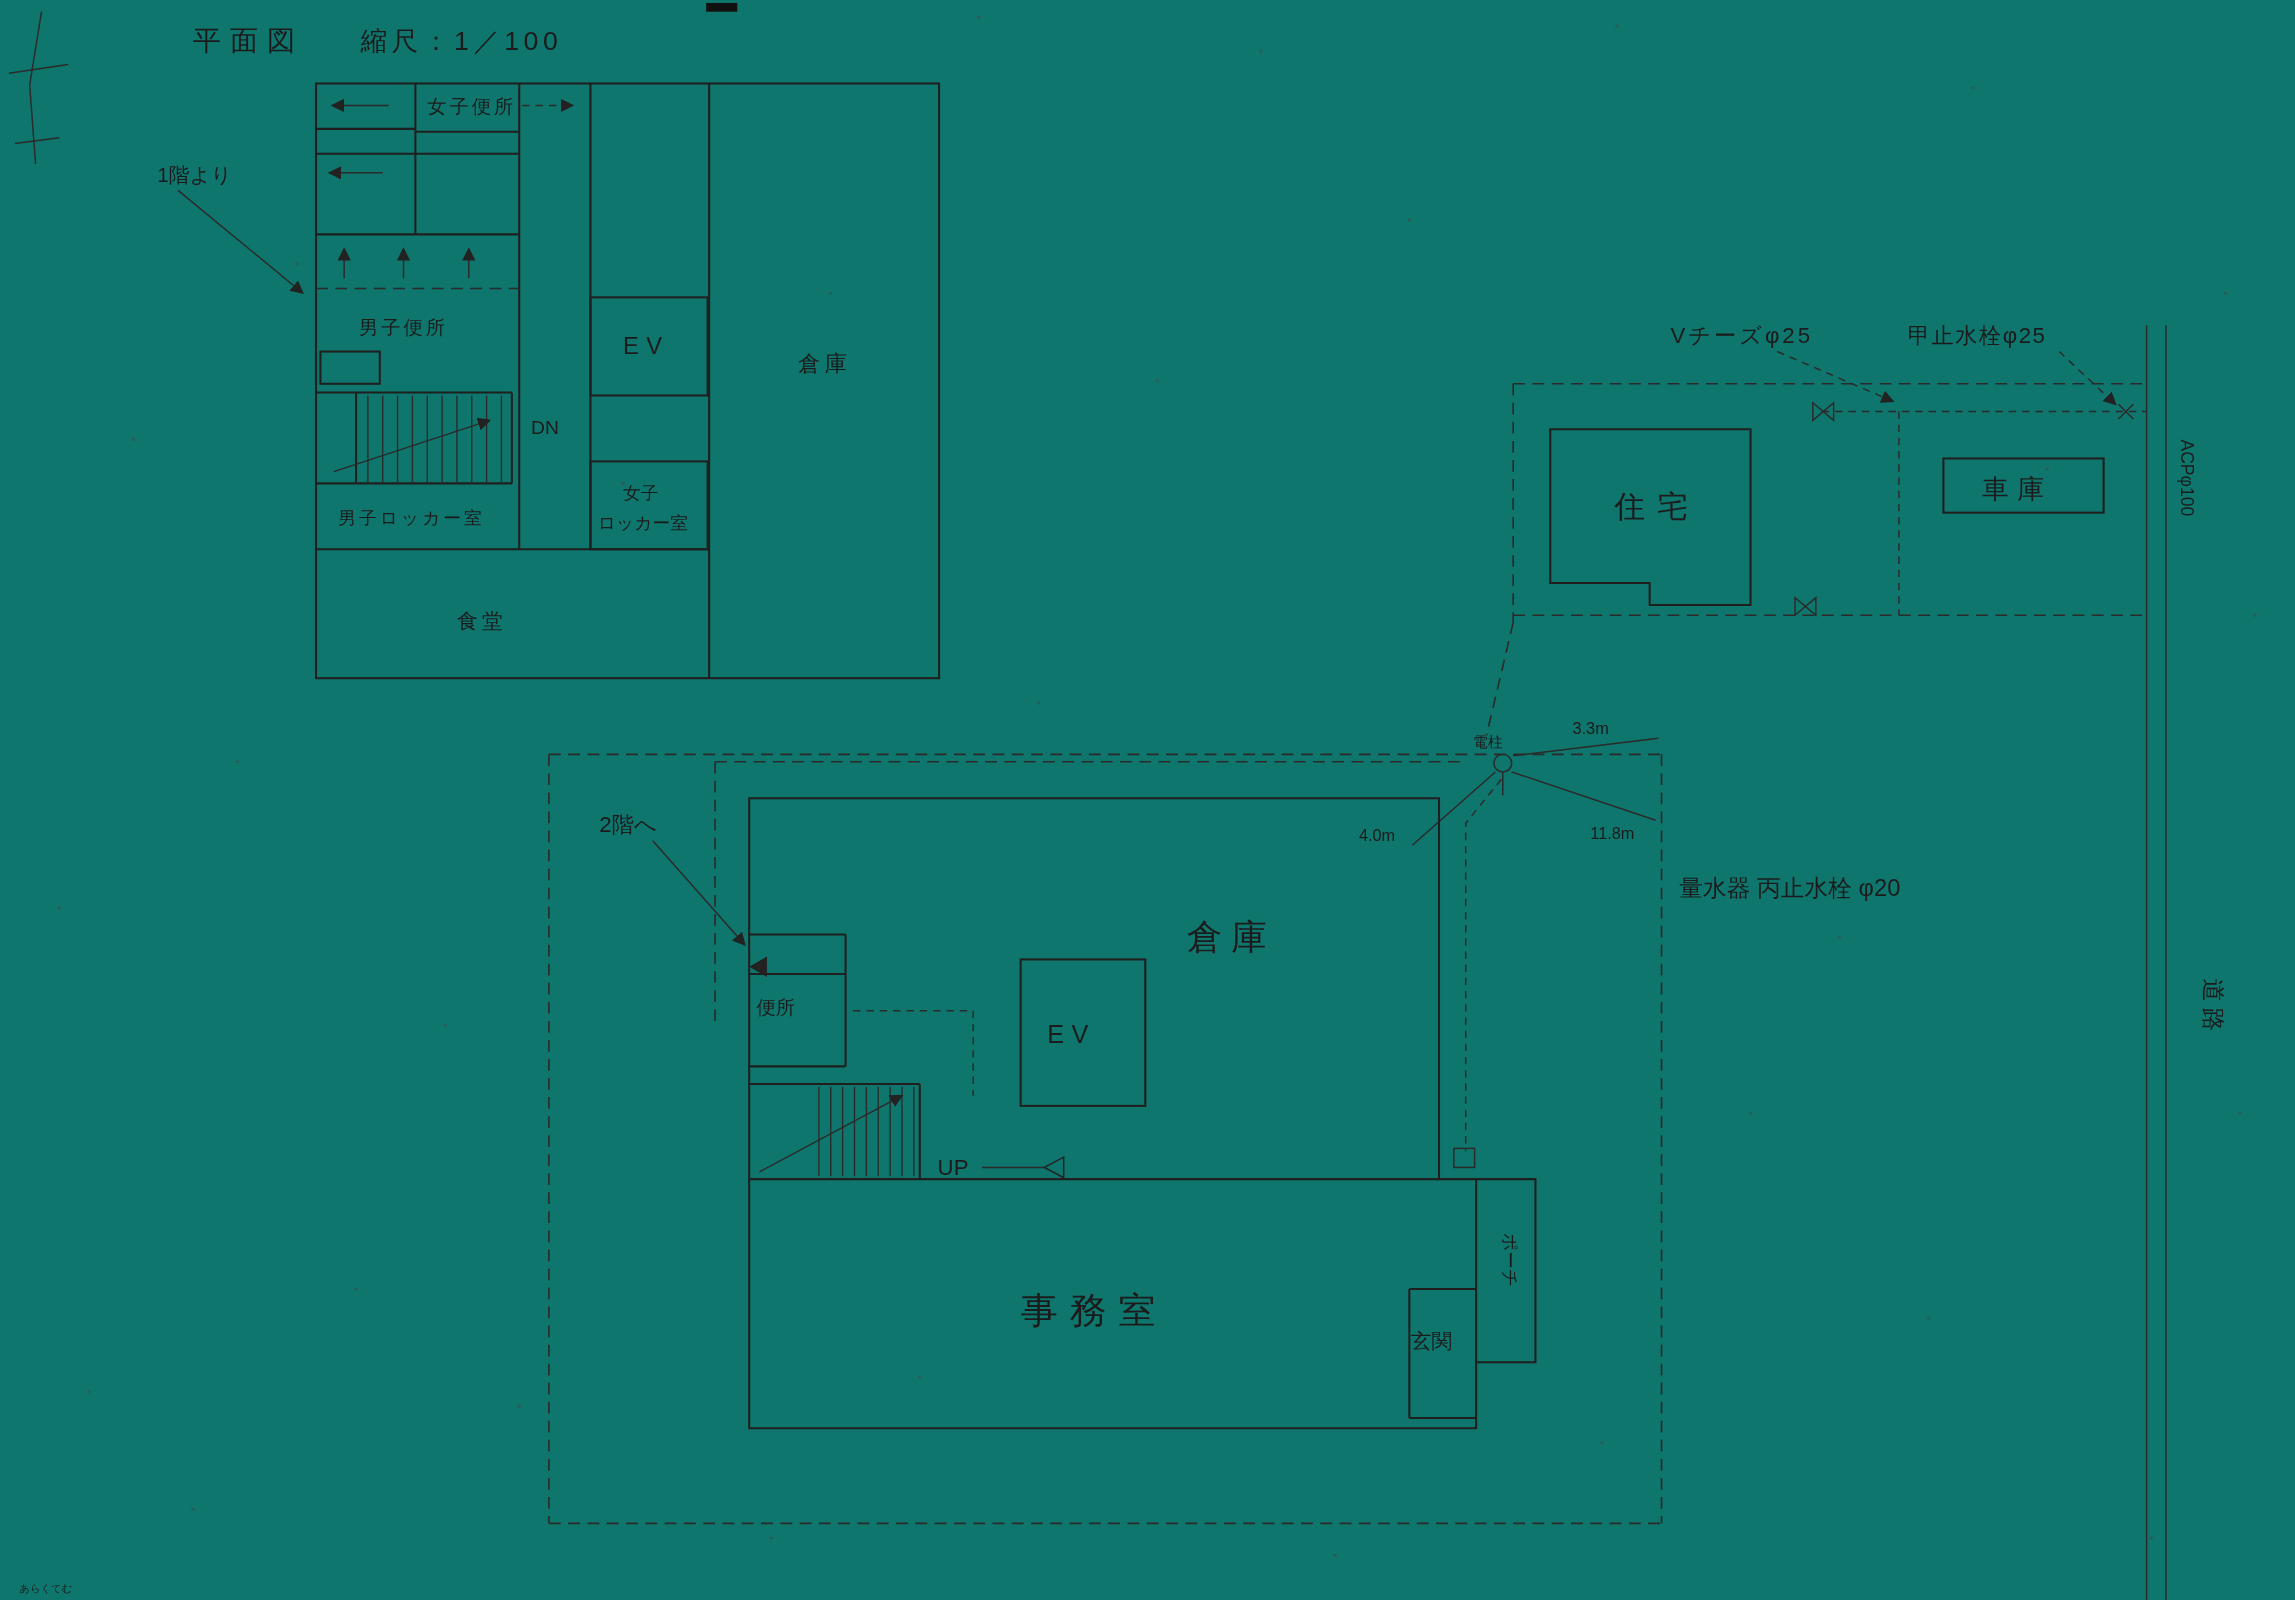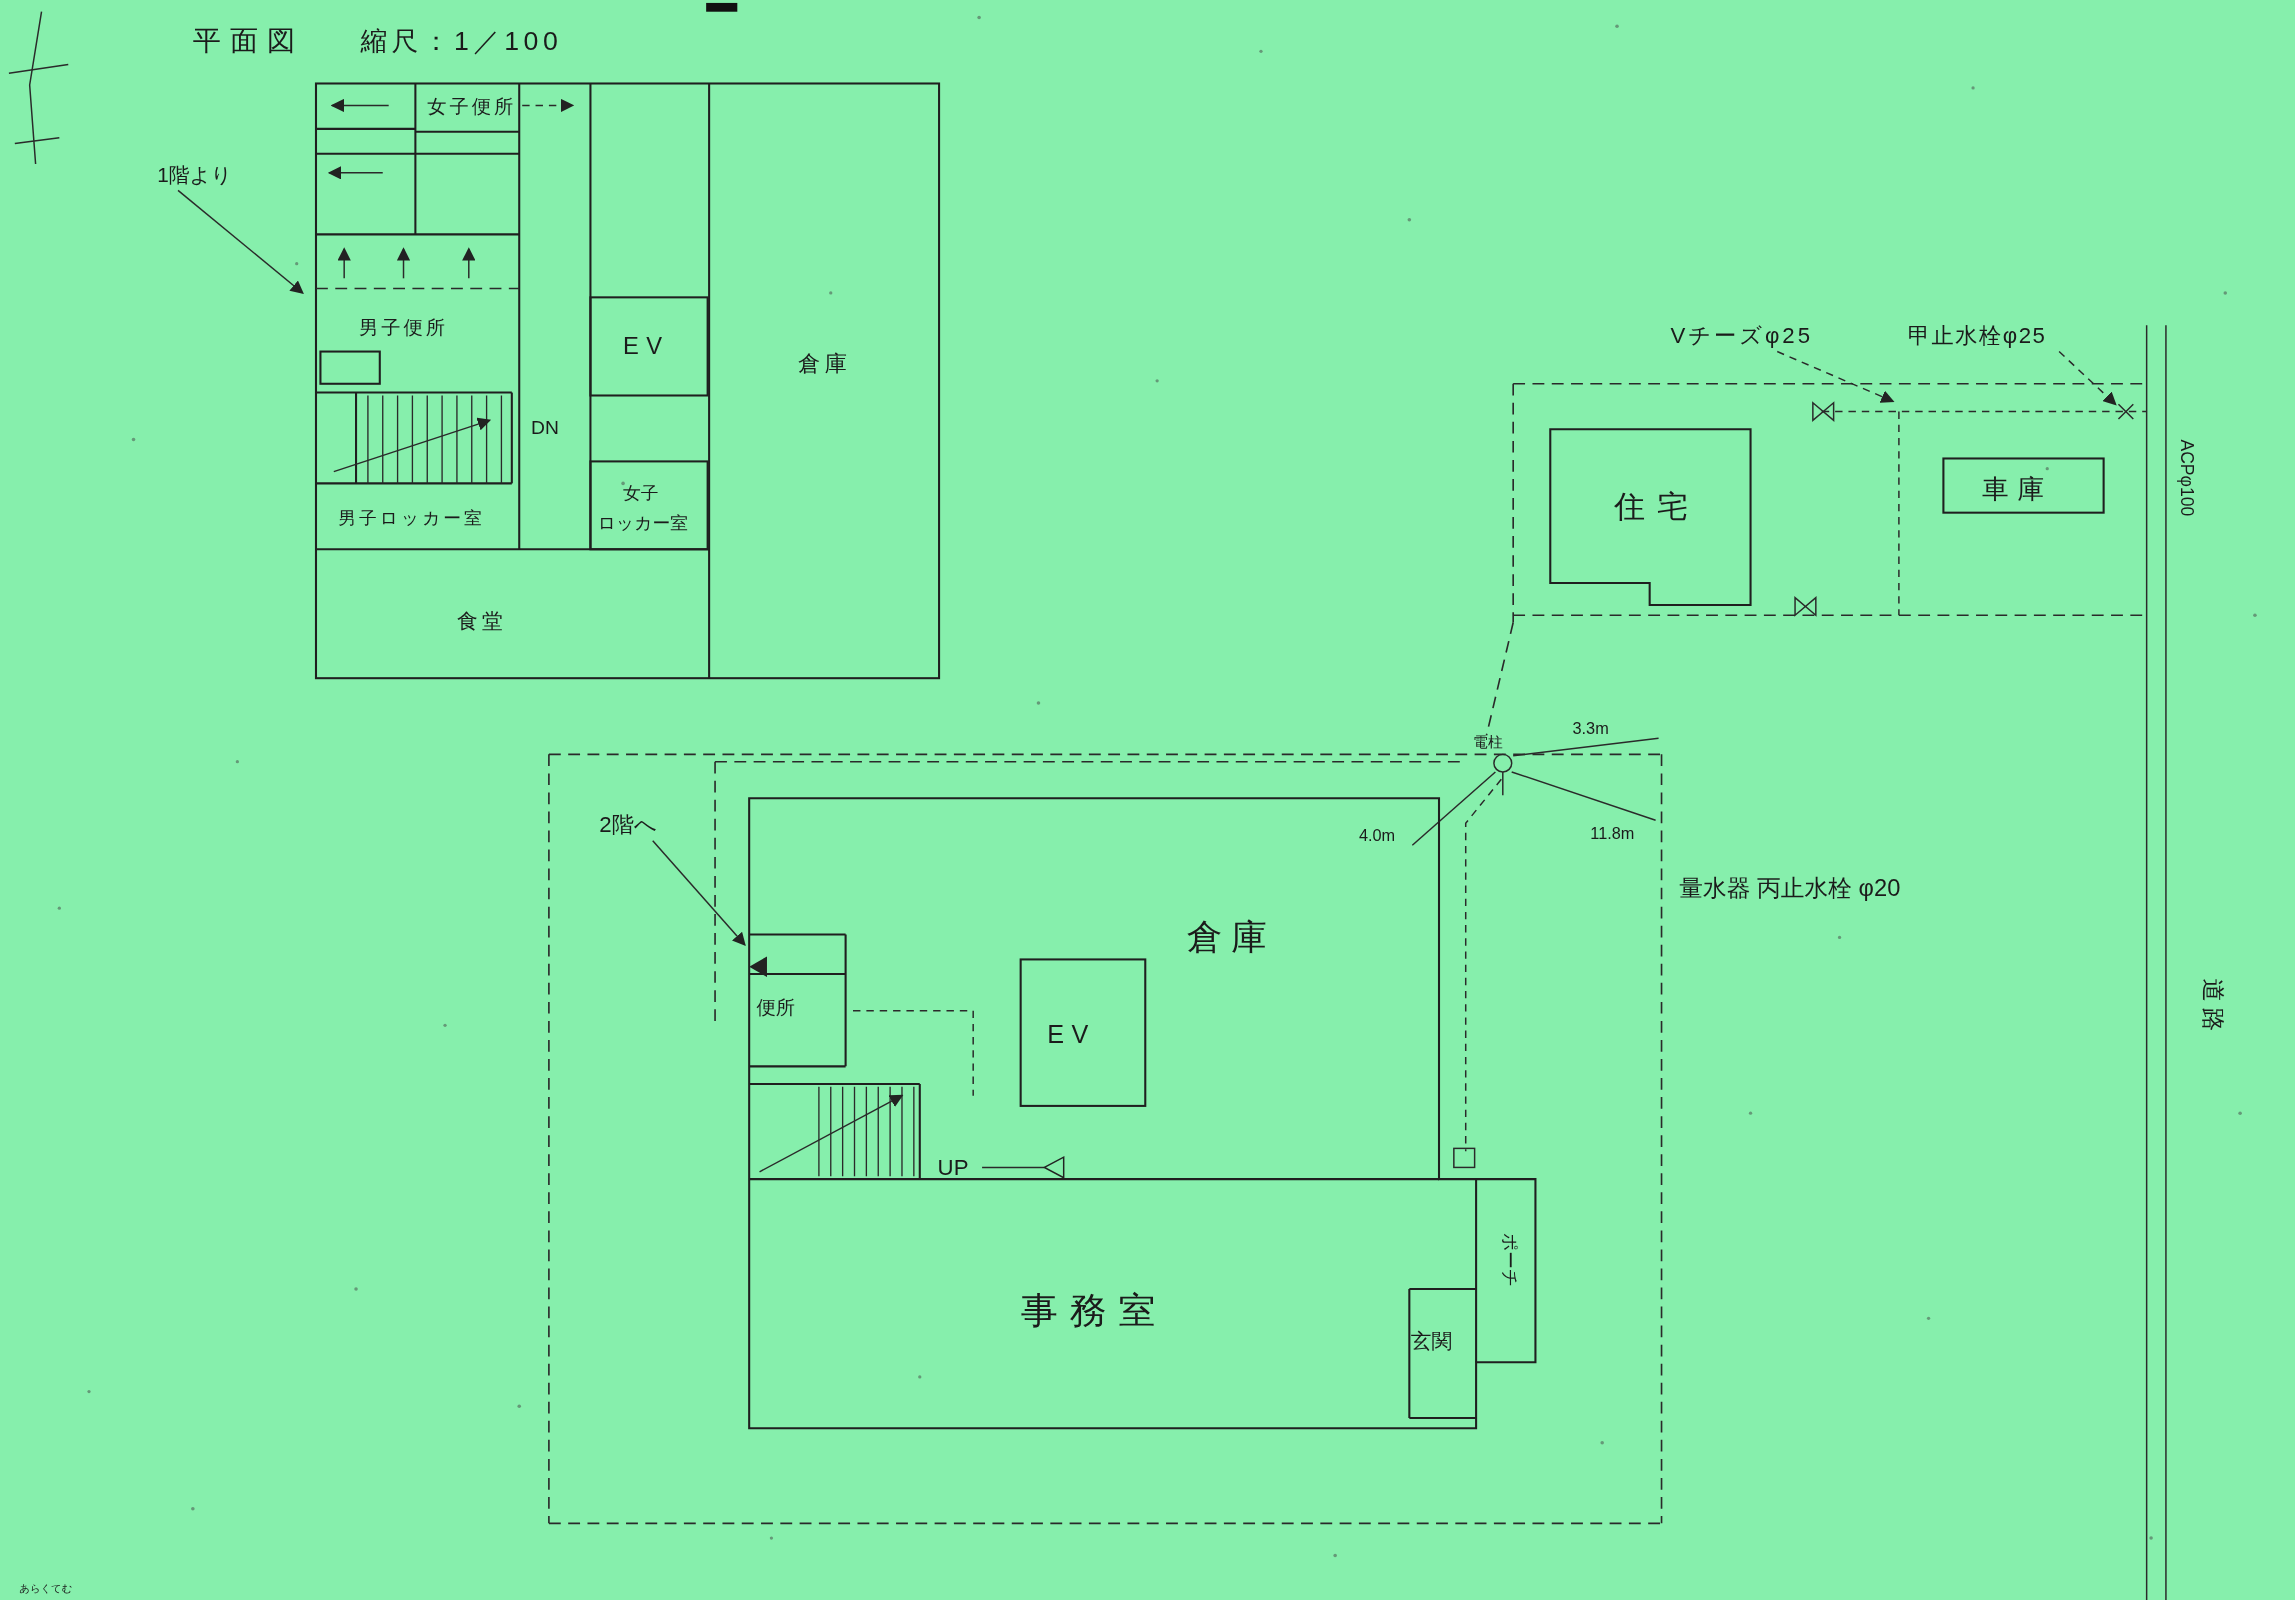--- a/index.html
+++ b/index.html
@@ -1,16 +1,16 @@
 <!DOCTYPE html>
 <html style="font-size:14px"><head>
 <meta charset="utf-8">
 <style>
   html,body{margin:0;padding:0;background:#e8e8e8;}
-  #page{position:relative;width:2295px;height:1601px;background:#86efac;overflow:hidden;
+  #page{position:relative;width:2295px;height:1601px;background:#0f766e;overflow:hidden;
         font-family:"Liberation Sans","DejaVu Sans",sans-serif;}
   svg{position:absolute;left:0;top:0;}
   svg text{fill:#1b1b1b;font-family:"Liberation Sans","DejaVu Sans",sans-serif;}
   .wall{stroke:#1f1f1f;stroke-width:1.4;fill:none;}
   .thin{stroke:#2a2a2a;stroke-width:1;fill:none;}
   .dash{stroke:#2a2a2a;stroke-width:1.1;fill:none;stroke-dasharray:8 5;}
   .pipe{stroke:#2a2a2a;stroke-width:1;fill:none;stroke-dasharray:5 4;}
   .hatch{stroke:#2a2a2a;stroke-width:.9;fill:none;}
   .noise{fill:#444;opacity:.5;}
 </style>

